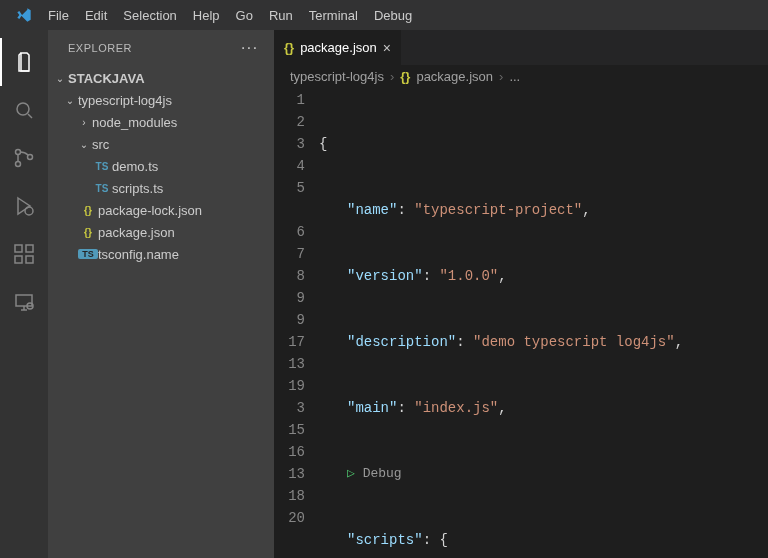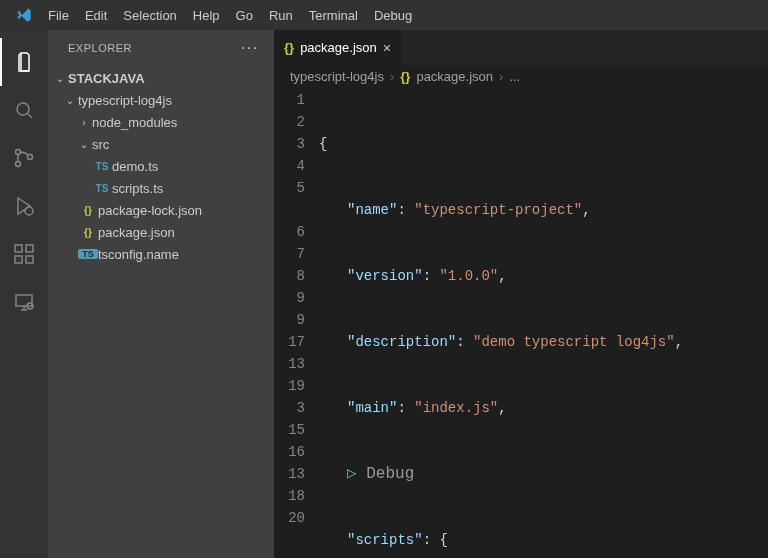--- a/index.html
+++ b/index.html
@@ -127,21 +127,21 @@
   padding-right: 14px;
   user-select: none;
 }
 .code { flex: 1; white-space: pre; color: #d4d4d4; }
 .gutter div, .code div { height: 22px; }
 .tok-brace { color: #d4d4d4; }
 .tok-key { color: #9cdcfe; }
 .tok-colon { color: #d4d4d4; }
 .tok-str { color: #ce9178; }
 .tok-punc { color: #d4d4d4; }
-.codelens { color: #999999; font-size: 16px; }
+.codelens { color: #999999; font-size: 13px; }
 .codelens .play { color: #4ec26c; }
 .pad1 { padding-left: 0; }
 .pad2 { padding-left: 28px; }
 </style>
 </head>
 <body>
 
 <div class="titlebar">
   <svg class="logo" viewBox="0 0 24 24">
       <path fill="#3b99d8" d="M17 2l5 3v14l-5 3-9-9 9-9zM2 8l3-2 4 6-4 6-3-2 3-4-3-4z"></path>

